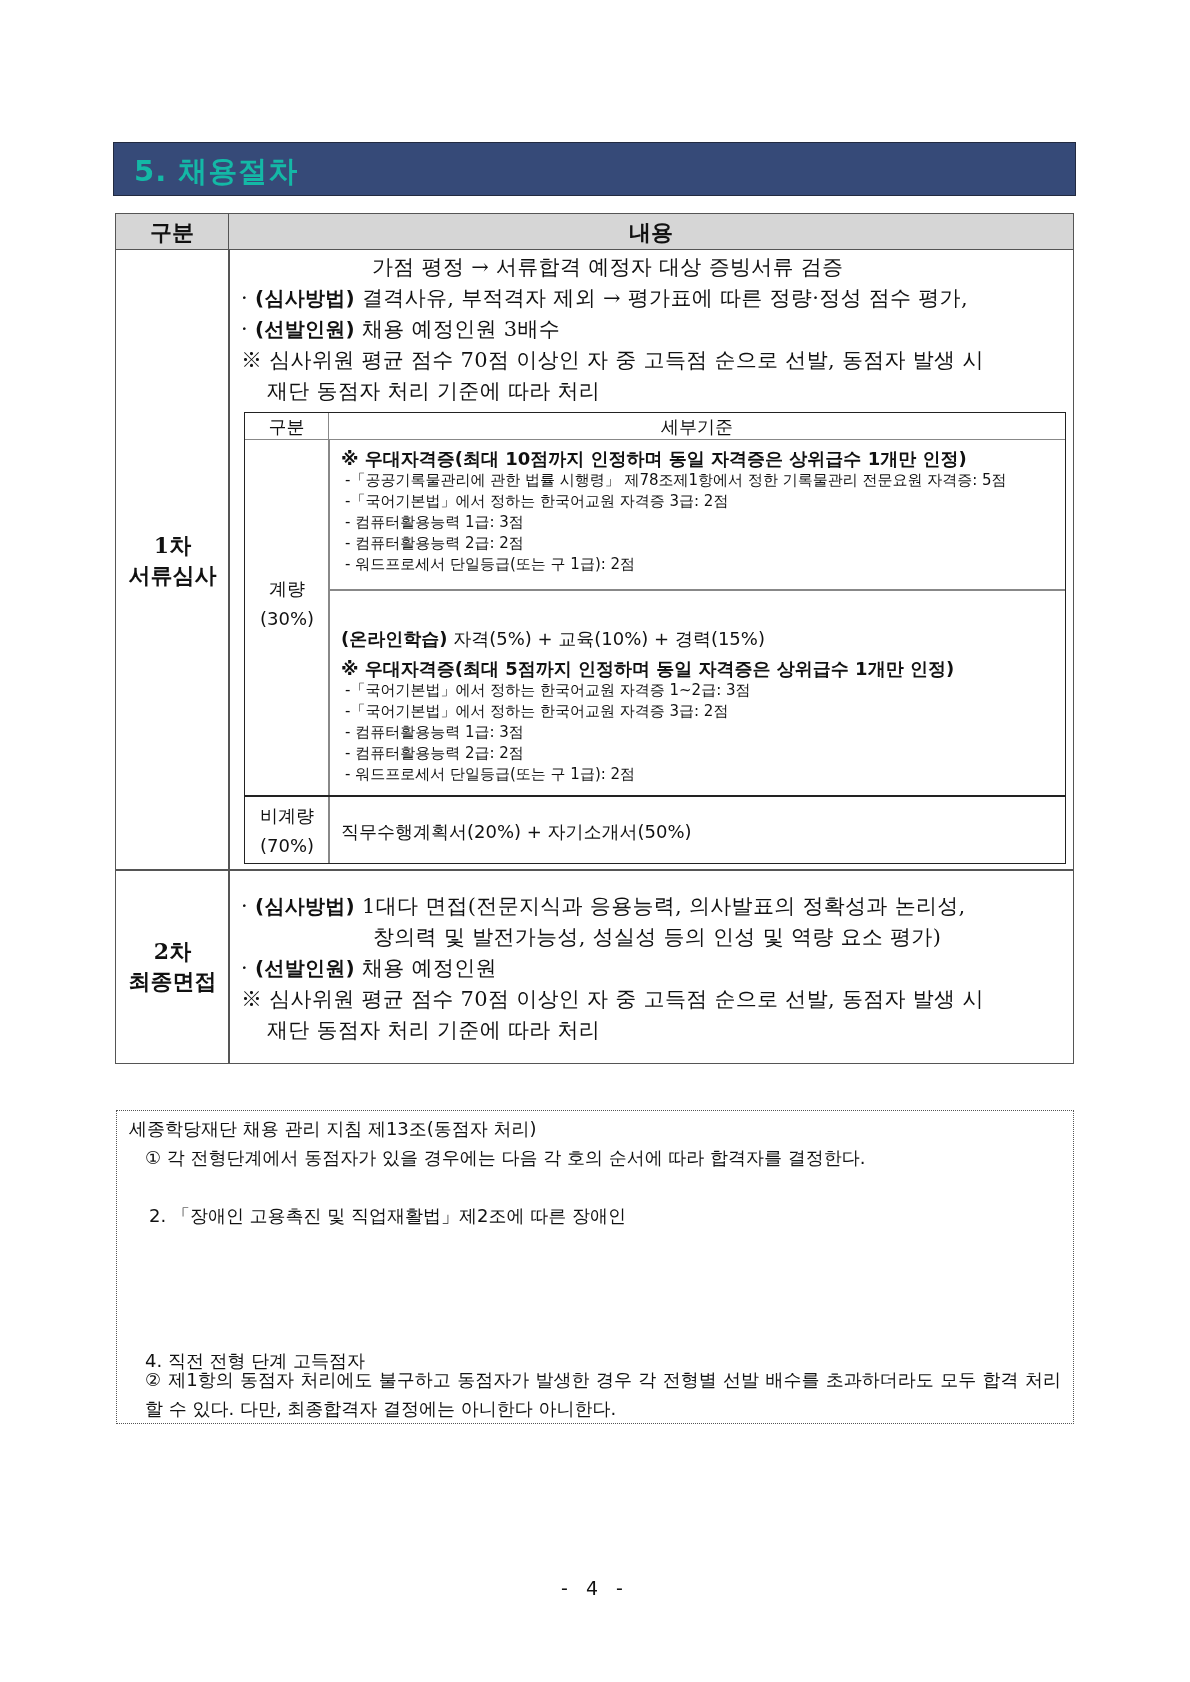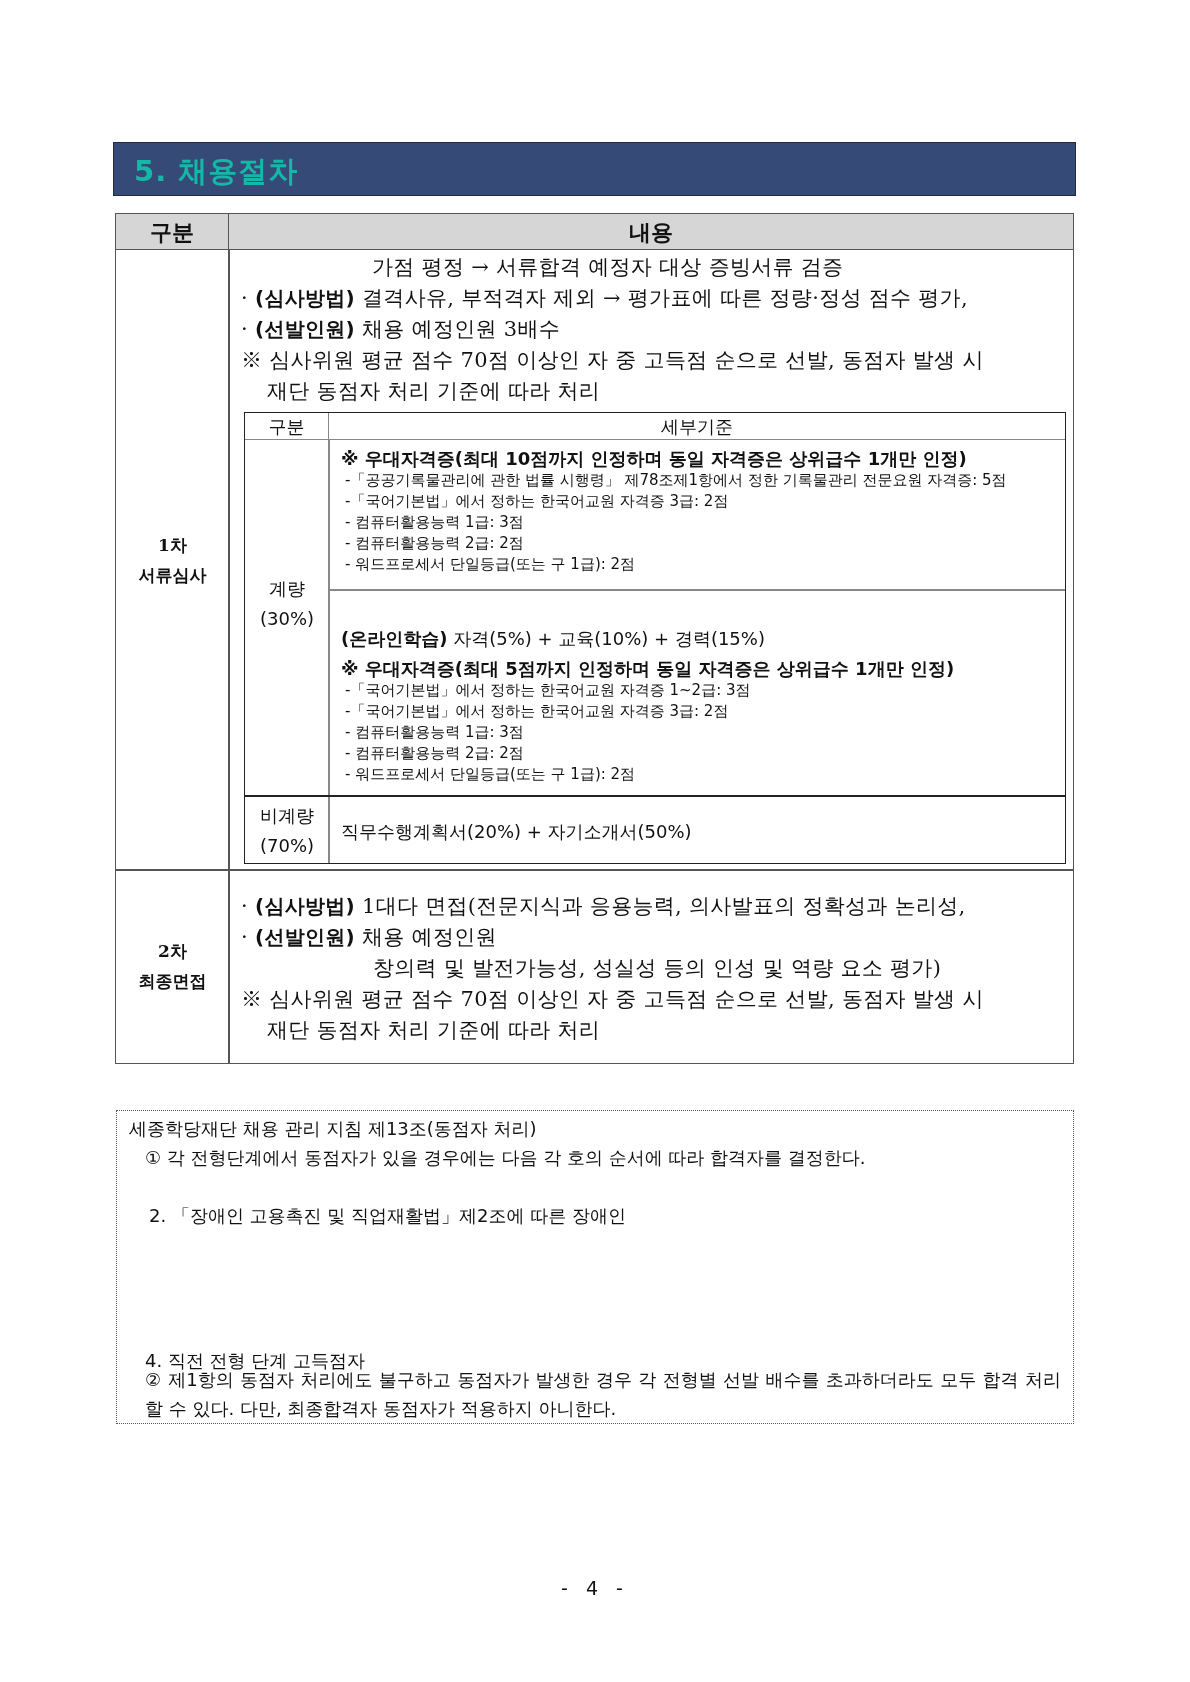--- a/index.html
+++ b/index.html
@@ -16,21 +16,21 @@
   }
 
   
   .outer { position: absolute; left: 115px; top: 213px; width: 959px; height: 851px; border: 1.5px solid #555; }
   .o-head { position: absolute; left: 0; top: 0; width: 100%; height: 36px; background: #d6d6d6; border-bottom: 1.5px solid #555; }
   .o-head .c1 { position: absolute; left: 0; top: 0; width: 113px; height: 36px; border-right: 1.5px solid #555; text-align: center; line-height: 36px; font-size: 22px; font-weight: bold; font-family: "DejaVu Serif", serif; }
   .o-head .c2 { position: absolute; left: 113px; top: 0; right: 0; height: 36px; text-align: center; line-height: 36px; font-size: 22px; font-weight: bold; font-family: "DejaVu Serif", serif; }
   .vdiv { position: absolute; left: 112px; top: 36px; width: 1.5px; bottom: 0; background: #555; }
   .hdiv { position: absolute; left: 0; right: 0; top: 655px; height: 1.5px; background: #555; }
 
-  .stage-label { position: absolute; left: 0; width: 113px; text-align: center; font-size: 17px; font-weight: bold; font-family: "DejaVu Serif", serif; line-height: 30px; }
+  .stage-label { position: absolute; left: 0; width: 113px; text-align: center; font-size: 22px; font-weight: bold; font-family: "DejaVu Serif", serif; line-height: 30px; }
   .stage1 { top: 316px; }
   .stage2 { top: 722px; }
 
   .content { position: absolute; left: 125px; font-family: "DejaVu Serif", serif; font-size: 21px; line-height: 31px; white-space: nowrap; letter-spacing: 0.3px; }
   .content .b { font-weight: bold; font-family: "DejaVu Sans", sans-serif; font-size: 20px; }
   .content .line { height: 31px; }
   .content .indent { padding-left: 131px; }
   .content .note-indent { padding-left: 26px; }
 
   
@@ -126,28 +126,28 @@
     <div class="nonq">직무수행계획서(20%) + 자기소개서(50%)</div>
   </div>
 
   <div class="stage-label stage2">
     <div>2차</div>
     <div>최종면접</div>
   </div>
 
   <div class="content" style="top: 677px;">
     <div class="line">· <span class="b">(심사방법)</span> <span>1대다 면접(전문지식과 응용능력, 의사발표의 정확성과 논리성,</span></div>
+    <div class="line" style="padding-left: 132px;">창의력 및 발전가능성, 성실성 등의 인성 및 역량 요소 평가)</div>
     <div class="line">· <span class="b">(선발인원)</span> <span>채용 예정인원</span></div>
-    <div class="line" style="padding-left: 132px;">창의력 및 발전가능성, 성실성 등의 인성 및 역량 요소 평가)</div>
     <div class="line">※ 심사위원 평균 점수 70점 이상인 자 중 고득점 순으로 선발, 동점자 발생 시</div>
     <div class="line note-indent">재단 동점자 처리 기준에 따라 처리</div>
   </div>
 </div>
 
 <div class="reg">
   <div class="t">세종학당재단 채용 관리 지침 제13조(동점자 처리)</div>
   <div class="l" style="top: 35px; left: 28px;">① 각 전형단계에서 동점자가 있을 경우에는 다음 각 호의 순서에 따라 합격자를 결정한다.</div>
   <div class="l" style="top: 93px; left: 32px;">2. 「장애인 고용촉진 및 직업재활법」제2조에 따른 장애인</div>
   <div class="l" style="top: 238px; left: 28px;">4. 직전 전형 단계 고득점자</div>
-  <div class="wrap" style="top: 254px; left: 28px;">② 제1항의 동점자 처리에도 불구하고 동점자가 발생한 경우 각 전형별 선발 배수를 초과하더라도 모두 합격 처리할 수 있다. 다만, 최종합격자 동점자가 적용하지 아니한다.</div>
+  <div class="wrap" style="top: 254px; left: 28px;">② 제1항의 동점자 처리에도 불구하고 동점자가 발생한 경우 각 전형별 선발 배수를 초과하더라도 모두 합격 처리할 수 있다. 다만, 최종합격자 결정에는 아니한다 아니한다.</div>
 </div>
 
 <div class="page-no">- 4 -</div>
 
 </body></html>

